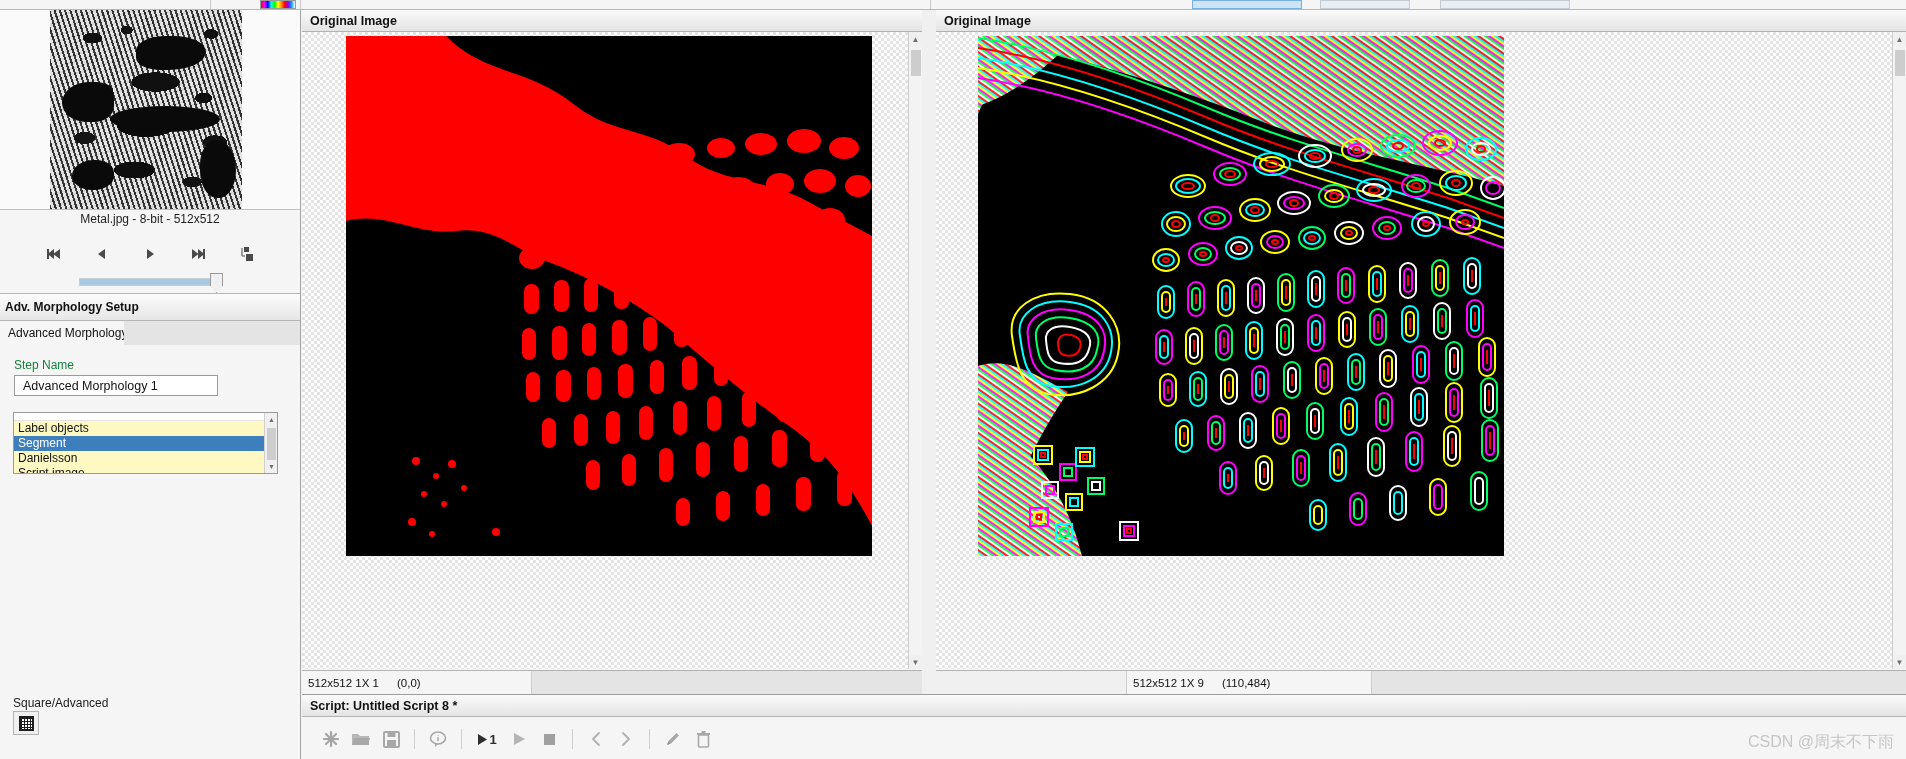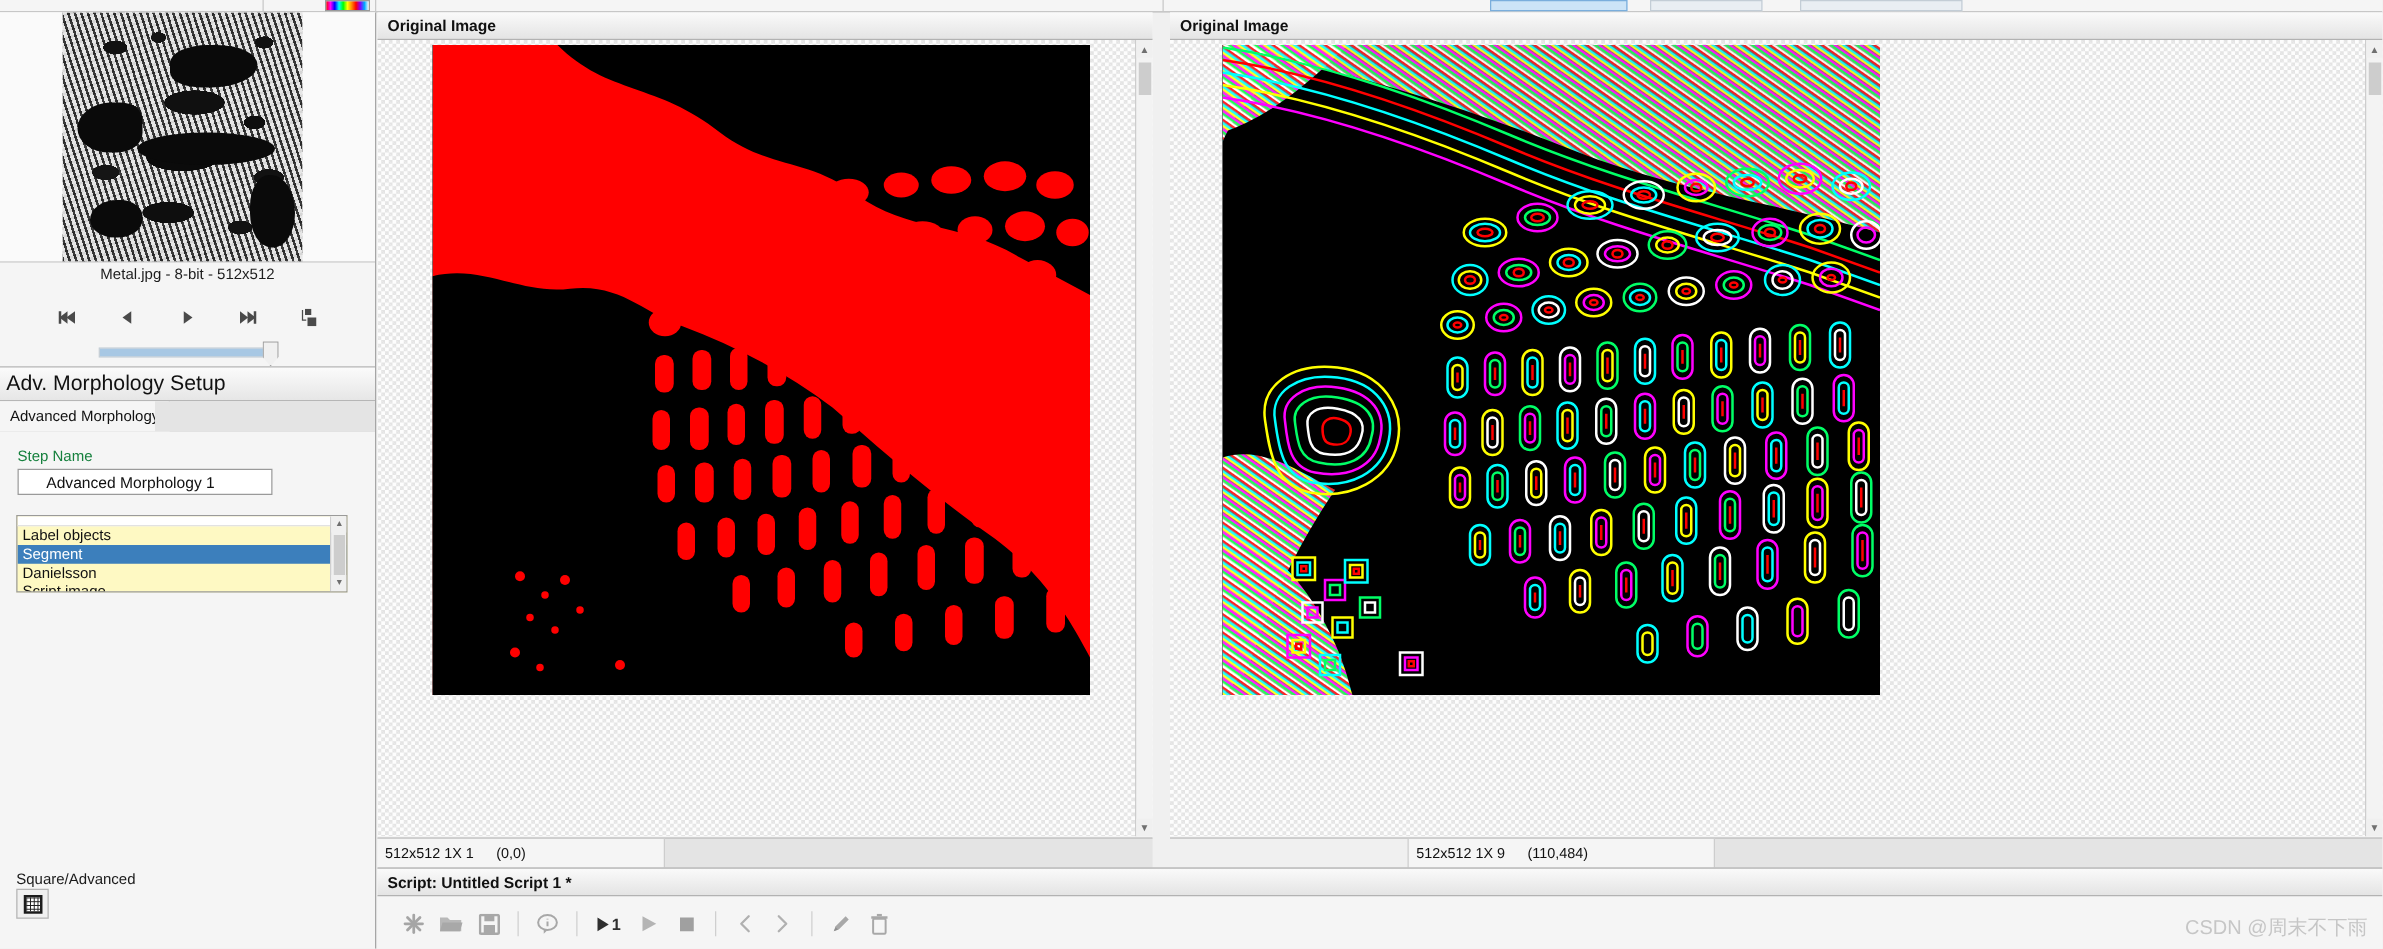--- a/index.html
+++ b/index.html
@@ -103,21 +103,21 @@
     position: absolute; left: 130px; top: -6px; width: 13px; height: 20px;
     background: #f0f0f0; border: 1px solid #9a9a9a;
     clip-path: polygon(0 0, 100% 0, 100% 62%, 50% 100%, 0 62%);
   }
 
   .panel-title {
     position: absolute; left: 0; top: 283px; width: 300px; height: 28px;
     background: linear-gradient(#fbfbfb,#e6e6e6);
     border-top: 1px solid #b6b6b6; border-bottom: 1px solid #b6b6b6;
     display: flex; align-items: center; padding-left: 5px;
-    font-size: 17px; font-weight: normal; color: #111;
+    font-size: 12px; font-weight: bold; color: #111;
   }
   .tab-strip {
     position: absolute; left: 0; top: 311px; width: 300px; height: 24px;
     background: #e4e4e4; border-bottom: 1px solid #b6b6b6;
   }
   .tab {
     position: absolute; left: 0; top: 0; height: 24px;
     padding: 0 8px; display: flex; align-items: center;
     font-size: 12px; color: #111;
     background: #f5f5f5; border-right: 1px solid #b6b6b6;
@@ -128,21 +128,21 @@
     background: #e4e4e4;
   }
 
   .field-label {
     position: absolute; left: 14px; top: 348px;
     font-size: 12px; color: #15803d;
   }
   .step-input {
     position: absolute; left: 14px; top: 365px; width: 204px; height: 21px;
     background: #ffffff; border: 1px solid #9a9a9a;
-    font-size: 12.5px; color: #111; padding: 0 22px;
+    font-size: 12.5px; color: #111; padding: 0 8px;
     display: flex; align-items: center;
     font-family: "Liberation Sans", sans-serif;
   }
 
   .listbox {
     position: absolute; left: 13px; top: 402px; width: 265px; height: 62px;
     background: #fef9c3; border: 1px solid #9a9a9a;
     overflow: hidden;
   }
   .listbox .lb-top { height: 8px; background: #ffffff; border-bottom: 1px solid #e2e2e2; }
@@ -908,21 +908,21 @@
       <div class="status-cell" style="width:246px; border-left:1px solid #cdcdcd;">
         <span>512x512 1X 9</span>
         <span style="display:inline-block;width:18px;"></span>
         <span>(110,484)</span>
       </div>
       <div class="status-filler"></div>
     </div>
   </div>
 
   <div class="script-panel">
-    <div class="script-header">Script: Untitled Script 1 *</div>
+    <div class="script-header">Script: Untitled Script 8 *</div>
     <div class="script-toolbar">
 
       <div class="tb-btn">
         <svg width="18" height="18" viewBox="0 0 18 18">
             <g stroke="#a5a5a5" stroke-width="2.2" stroke-linecap="round">
               <line x1="9" y1="2" x2="9" y2="16"></line>
               <line x1="2" y1="9" x2="16" y2="9"></line>
               <line x1="4" y1="4" x2="14" y2="14"></line>
               <line x1="14" y1="4" x2="4" y2="14"></line>
             </g>

